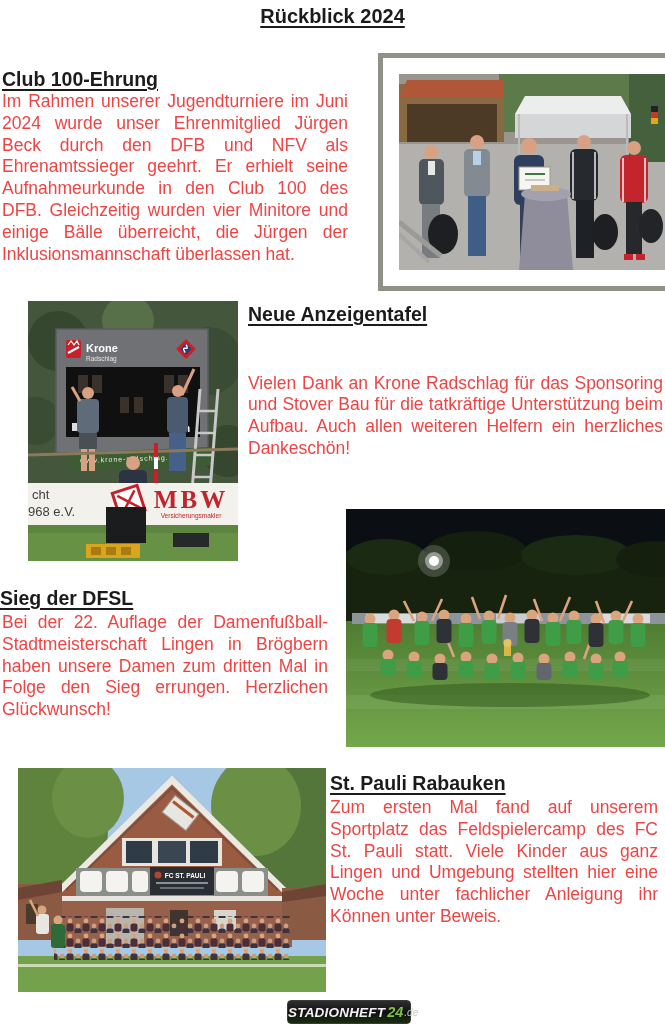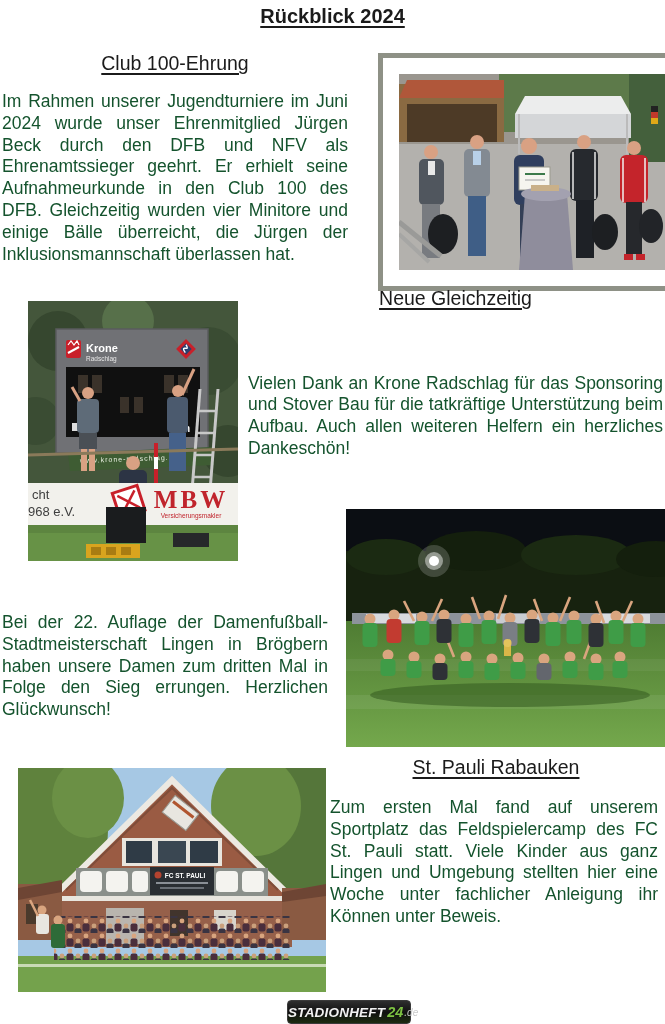--- a/index.html
+++ b/index.html
@@ -1,22 +1,22 @@
 <!DOCTYPE html>
 <html><head>
 <meta charset="utf-8">
 <style>
   html,body{margin:0;padding:0;background:#ffffff;}
   .page{position:relative;width:665px;height:1024px;background:#ffffff;overflow:hidden;
         font-family:"Liberation Sans", sans-serif;color:#1b1b1b;}
   .abs{position:absolute;}
   .title{top:5px;left:0;width:665px;text-align:center;font-size:20px;font-weight:bold;}
   .title span, .heading span{text-decoration:underline;text-decoration-thickness:2px;text-underline-offset:3px;}
-  .heading{font-size:19.5px;font-weight:normal;text-align:center;}
-  .body-text{font-size:17.5px;line-height:21.8px;text-align:justify;margin:0;color:#14532d;}
+  .heading{font-size:19.5px;font-weight:bold;text-align:left;margin-top:16px;}
+  .body-text{font-size:17.5px;line-height:21.8px;text-align:justify;margin:0;color:#ef4444;}
   figure{margin:0;padding:16px;}
   .photo-frame{border:5px solid #8e9186;}
   svg text{font-family:"Liberation Sans", sans-serif;}
   .mbw{font-family:"Liberation Serif", serif;font-weight:bold;letter-spacing:3px;}
   .logo{display:flex;align-items:center;justify-content:space-between;border-radius:4px;
         background:linear-gradient(180deg,#2e2e2e 0%,#101010 52%,#1c2b10 100%);
         border:1px solid #3a3a3a;font-style:italic;font-weight:bold;}
   .logo .main{color:#f2f2f2;font-size:13.5px;letter-spacing:.2px;}
   .logo .num{color:#7dc242;font-size:14.5px;margin-left:2px;}
   .logo .tld{color:#c9c9c9;font-size:10px;font-weight:normal;margin-left:1px;}
@@ -187,23 +187,24 @@
       <rect x="145" y="232" width="36" height="14" fill="#26282a"></rect>
       <g>
         <rect x="58" y="243" width="54" height="14" fill="#d9a41e"></rect>
         <rect x="63" y="246" width="10" height="8" fill="#a87c12"></rect>
         <rect x="78" y="246" width="10" height="8" fill="#a87c12"></rect>
         <rect x="93" y="246" width="10" height="8" fill="#a87c12"></rect>
       </g>
     </svg>
   </figure>
 
-  <div class="abs heading" style="left:248px;top:287px;width:415px"><span>Neue Gleichzeitig</span></div>
+  <div class="abs heading" style="left:248px;top:287px;width:415px"><span>Neue Anzeigentafel</span></div>
   <p class="abs body-text" style="left:248px;top:372.6px;width:415px">Vielen Dank an Krone Radschlag für das Sponsoring und Stover Bau für die tatkräftige Unterstützung beim Aufbau. Auch allen weiteren Helfern ein herzliches Dankeschön!</p>
 
+  <div class="abs heading" style="left:0px;top:571px;width:316px"><span>Sieg der DFSL</span></div>
   <p class="abs body-text" style="left:2px;top:612px;width:326px">Bei der 22. Auflage der Damenfußball-Stadtmeisterschaft Lingen in Brögbern haben unsere Damen zum dritten Mal in Folge den Sieg errungen. Herzlichen Glückwunsch!</p>
 
   <figure class="abs" style="left:330px;top:493px;width:328px;height:238px">
     <svg width="328" height="238" viewBox="0 0 328 238">
       <defs>
         <g id="p3fig">
           <circle cx="0" cy="0" r="5.5" fill="#d9a57f"></circle>
           <rect x="-7.5" y="4" width="15" height="24" rx="4" fill="currentColor"></rect>
         </g>
         <g id="p3kneel">

